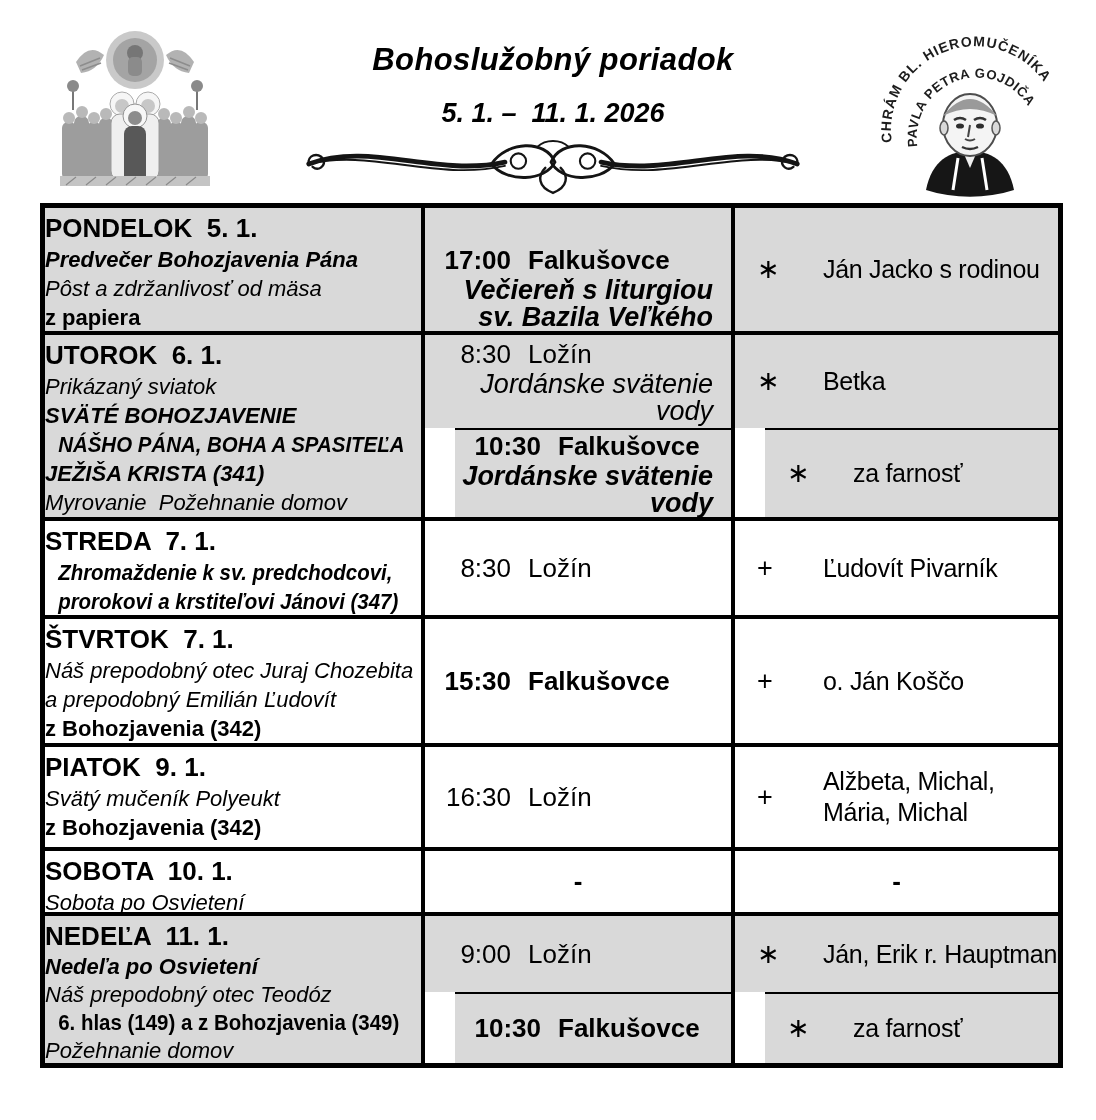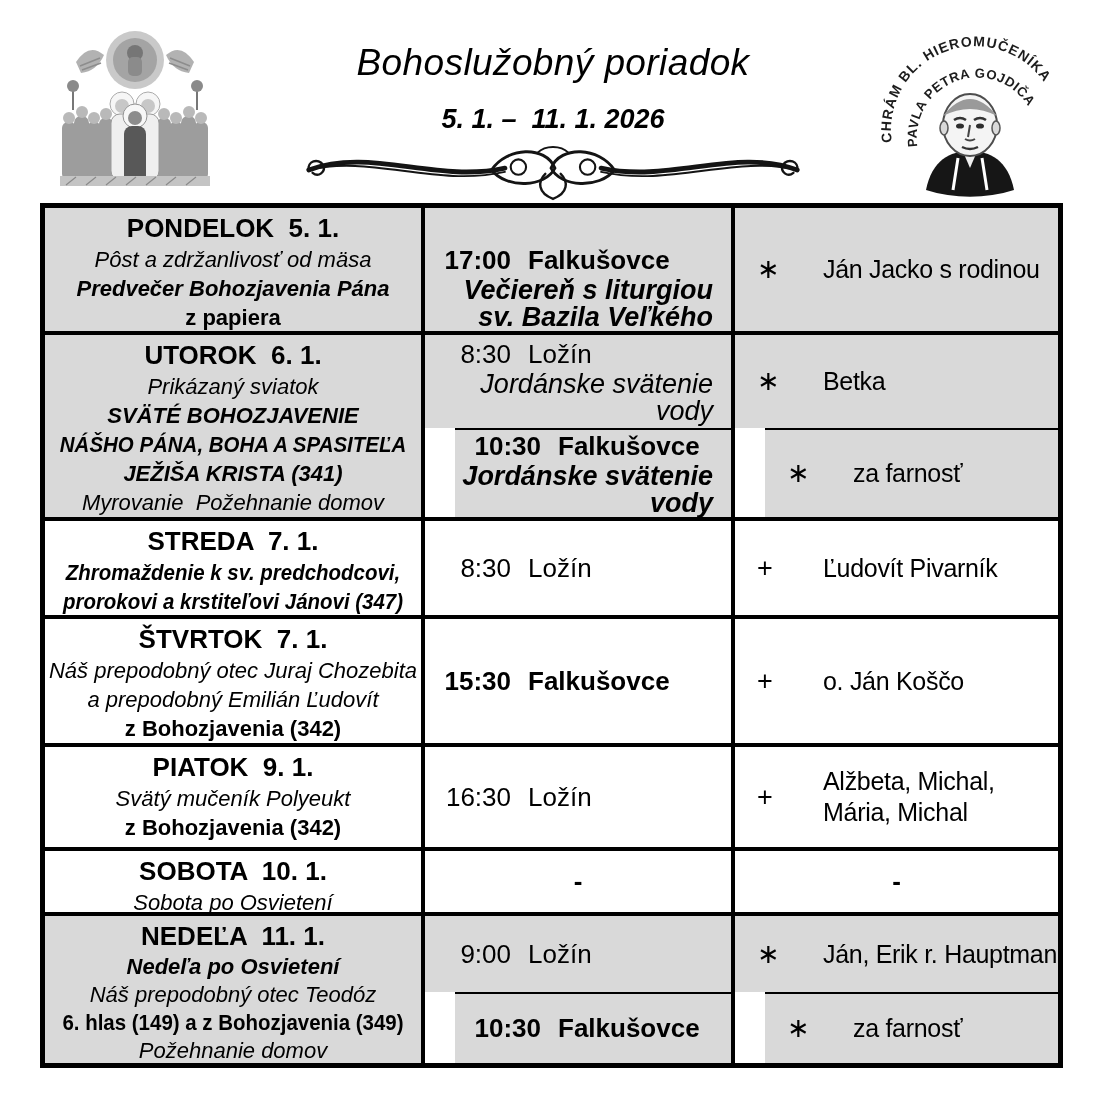--- a/index.html
+++ b/index.html
@@ -5,36 +5,36 @@
   html,body{margin:0;padding:0;}
   body{
     width:1096px;height:1120px;position:relative;overflow:hidden;
     background:#ffffff;color:#000;
     font-family:"Liberation Sans", sans-serif;
     -webkit-font-smoothing:antialiased;
   }
   
   .icon-left{position:absolute;left:56px;top:26px;width:158px;height:162px;}
   .title-block{position:absolute;left:298px;top:42px;width:510px;text-align:center;}
-  .title1{font-size:37px;font-weight:normal;font-style:italic;letter-spacing:.4px;}
+  .title1{font-size:31px;font-weight:bold;font-style:italic;letter-spacing:.4px;}
   .title2{font-size:27px;font-weight:bold;font-style:italic;margin-top:20px;white-space:pre;}
   .flourish{margin-top:4px;}
   .stamp{position:absolute;left:868px;top:8px;width:204px;height:192px;}
   .stamp text{font-family:"Liberation Sans",sans-serif;font-weight:bold;fill:#1c1c1c;}
 
   
   .tablewrap{
     position:absolute;left:40px;top:203px;width:1023px;height:865px;
     border:5px solid #000;box-sizing:border-box;background:#fff;
   }
   .row{display:grid;grid-template-columns:380px 310px 1fr;border-bottom:4px solid #000;}
   .row:last-child{border-bottom:0;}
   .c{box-sizing:border-box;min-width:0;background:#fff;}
   .shaded .c{background:#d9d9d9;}
-  .c1{border-right:4px solid #000;padding-top:4px;text-align:center;}
+  .c1{border-right:4px solid #000;padding-top:4px;}
   .cm{border-right:4px solid #000;}
   .two .c1{grid-row:1 / span 2;grid-column:1;}
   .ga{grid-row:1;} .gb{grid-row:2;}
   .col2{grid-column:2;} .col3{grid-column:3;}
   .tsep{border-top:2px solid #000;margin-left:30px;}
 
   .day{font-weight:bold;font-size:26px;line-height:33px;white-space:pre;}
   .ln{font-size:22px;line-height:29px;white-space:pre;}
   .lh28 .ln{line-height:28px;}
   .it{font-style:italic;}
@@ -170,22 +170,22 @@
       </g>
     </svg>
   </div>
 </div>
 
 <div class="tablewrap">
 
   <div class="row shaded" style="grid-template-rows:123px">
     <div class="c c1">
       <div class="day">PONDELOK  5. 1.</div>
+      <div class="ln bi">Predvečer Bohozjavenia Pána</div>
       <div class="ln it">Pôst a zdržanlivosť od mäsa</div>
-      <div class="ln bi">Predvečer Bohozjavenia Pána</div>
       <div class="ln b">z papiera</div>
     </div>
     <div class="c cm midflex mid-top">
       <div class="sline b">
         <span class="time">17:00</span>
         <span class="place">Falkušovce</span>
       </div>
       <div class="note b">Večiereň s liturgiou</div>
       <div class="note b">sv. Bazila Veľkého</div>
     </div>

